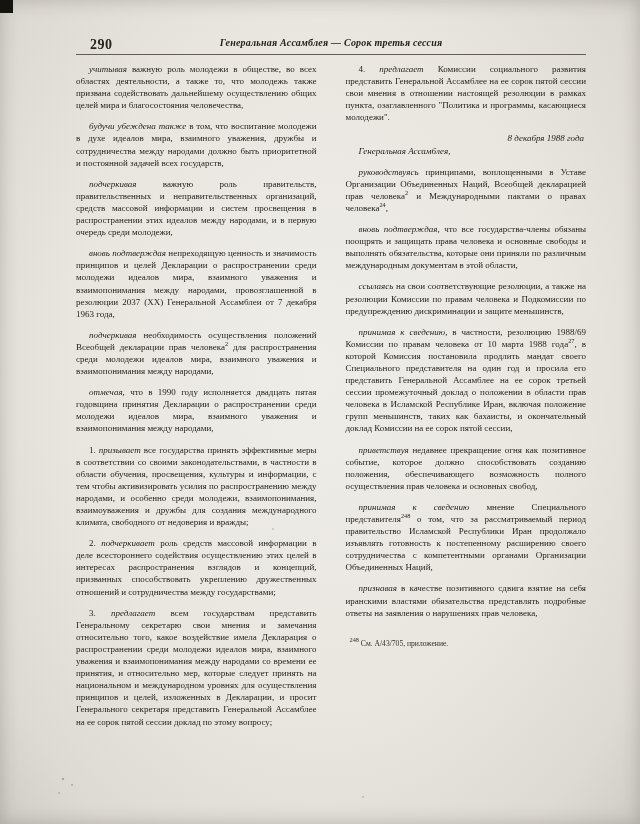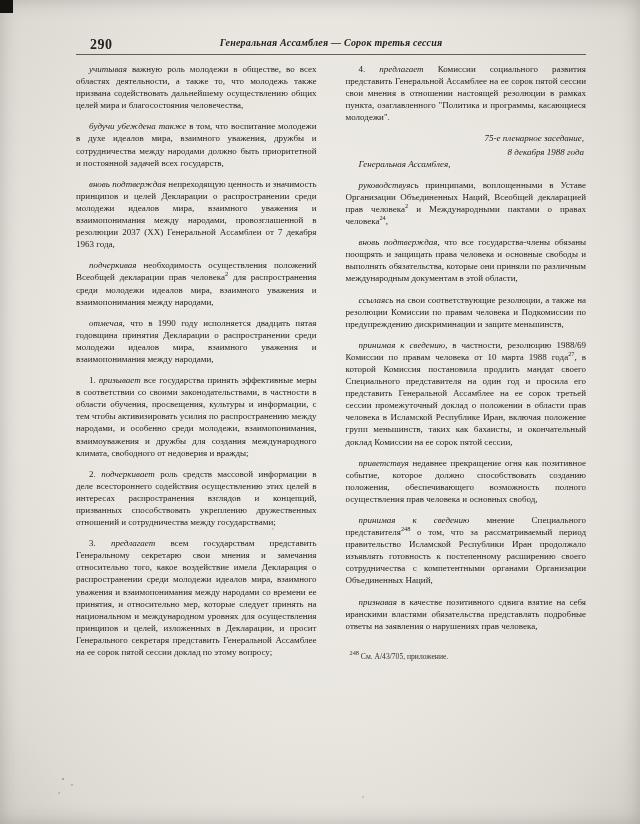--- a/index.html
+++ b/index.html
@@ -78,30 +78,30 @@
   <div class="content">
     <div class="header">
       <span class="page-number">290</span>
       <span class="header-title">Генеральная Ассамблея — Сорок третья сессия</span>
     </div>
 
     <div class="columns">
       <div class="col">
           <p class="para"><span class="it">учитывая</span><span> важную роль молодежи в обществе, во всех областях деятельности, а также то, что молодежь также призвана содействовать дальнейшему осуществлению общих целей мира и благосостояния человечества,</span></p>
           <p class="para"><span class="it">будучи убеждена также</span><span> в том, что воспитание молодежи в духе идеалов мира, взаимного уважения, дружбы и сотрудничества между народами должно быть приоритетной и постоянной задачей всех государств,</span></p>
+          <p class="para"><span class="it">подчеркивая</span><span> важную роль правительств, правительственных и неправительственных организаций, средств массовой информации и систем просвещения в распространении этих идеалов между народами, и в первую очередь среди молодежи,</span></p>
           <p class="para"><span class="it">вновь подтверждая</span><span> непреходящую ценность и значимость принципов и целей Декларации о распространении среди молодежи идеалов мира, взаимного уважения и взаимопонимания между народами, провозглашенной в резолюции 2037 (XX) Генеральной Ассамблеи от 7 декабря 1963 года,</span></p>
           <p class="para"><span class="it">подчеркивая</span><span> необходимость осуществления положений Всеобщей декларации прав человека</span><sup>2</sup><span> для распространения среди молодежи идеалов мира, взаимного уважения и взаимопонимания между народами,</span></p>
           <p class="para"><span class="it">отмечая</span><span>, что в 1990 году исполняется двадцать пятая годовщина принятия Декларации о распространении среди молодежи идеалов мира, взаимного уважения и взаимопонимания между народами,</span></p>
           <p class="para"><span>1. </span><span class="it">призывает</span><span> все государства принять эффективные меры в соответствии со своими законодательствами, в частности в области обучения, просвещения, культуры и информации, с тем чтобы активизировать усилия по распространению между народами, и особенно среди молодежи, взаимопонимания, взаимоуважения и дружбы для создания международного климата, свободного от недоверия и вражды;</span></p>
           <p class="para"><span>2. </span><span class="it">подчеркивает</span><span> роль средств массовой информации в деле всестороннего содействия осуществлению этих целей в интересах распространения взглядов и концепций, призванных способствовать укреплению дружественных отношений и сотрудничества между государствами;</span></p>
           <p class="para"><span>3. </span><span class="it">предлагает</span><span> всем государствам представить Генеральному секретарю свои мнения и замечания относительно того, какое воздействие имела Декларация о распространении среди молодежи идеалов мира, взаимного уважения и взаимопонимания между народами со времени ее принятия, и относительно мер, которые следует принять на национальном и международном уровнях для осуществления принципов и целей, изложенных в Декларации, и просит Генерального секретаря представить Генеральной Ассамблее на ее сорок пятой сессии доклад по этому вопросу;</span></p>
         </div>
       <div class="col">
           <p class="para"><span>4. </span><span class="it">предлагает</span><span> Комиссии социального развития представить Генеральной Ассамблее на ее сорок пятой сессии свои мнения в отношении настоящей резолюции в рамках пункта, озаглавленного "Политика и программы, касающиеся молодежи".</span></p>
-          <p class="para date"><span class="it">75-е пленарное заседание,</span></p>
           <p class="para date date-last"><span class="it">8 декабря 1988 года</span></p>
           <p class="para"><span class="it">Генеральная Ассамблея,</span></p>
           <p class="para"><span class="it">руководствуясь</span><span> принципами, воплощенными в Уставе Организации Объединенных Наций, Всеобщей декларацией прав человека</span><sup>2</sup><span> и Международными пактами о правах человека</span><sup>24</sup><span>,</span></p>
           <p class="para"><span class="it">вновь подтверждая</span><span>, что все государства-члены обязаны поощрять и защищать права человека и основные свободы и выполнять обязательства, которые они приняли по различным международным документам в этой области,</span></p>
           <p class="para"><span class="it">ссылаясь</span><span> на свои соответствующие резолюции, а также на резолюции Комиссии по правам человека и Подкомиссии по предупреждению дискриминации и защите меньшинств,</span></p>
           <p class="para"><span class="it">принимая к сведению</span><span>, в частности, резолюцию 1988/69 Комиссии по правам человека от 10 марта 1988 года</span><sup>27</sup><span>, в которой Комиссия постановила продлить мандат своего Специального представителя на один год и просила его представить Генеральной Ассамблее на ее сорок третьей сессии промежуточный доклад о положении в области прав человека в Исламской Республике Иран, включая положение групп меньшинств, таких как бахаисты, и окончательный доклад Комиссии на ее сорок пятой сессии,</span></p>
           <p class="para"><span class="it">приветствуя</span><span> недавнее прекращение огня как позитивное событие, которое должно способствовать созданию положения, обеспечивающего возможность полного осуществления прав человека и основных свобод,</span></p>
           <p class="para"><span class="it">принимая к сведению</span><span> мнение Специального представителя</span><sup>248</sup><span> о том, что за рассматриваемый период правительство Исламской Республики Иран продолжало изъявлять готовность к постепенному расширению своего сотрудничества с компетентными органами Организации Объединенных Наций,</span></p>
           <p class="para"><span class="it">признавая</span><span> в качестве позитивного сдвига взятие на себя иранскими властями обязательства представлять подробные ответы на заявления о нарушениях прав человека,</span></p>
           <p class="para footnote"><sup>248</sup><span> См. A/43/705, приложение.</span></p>

